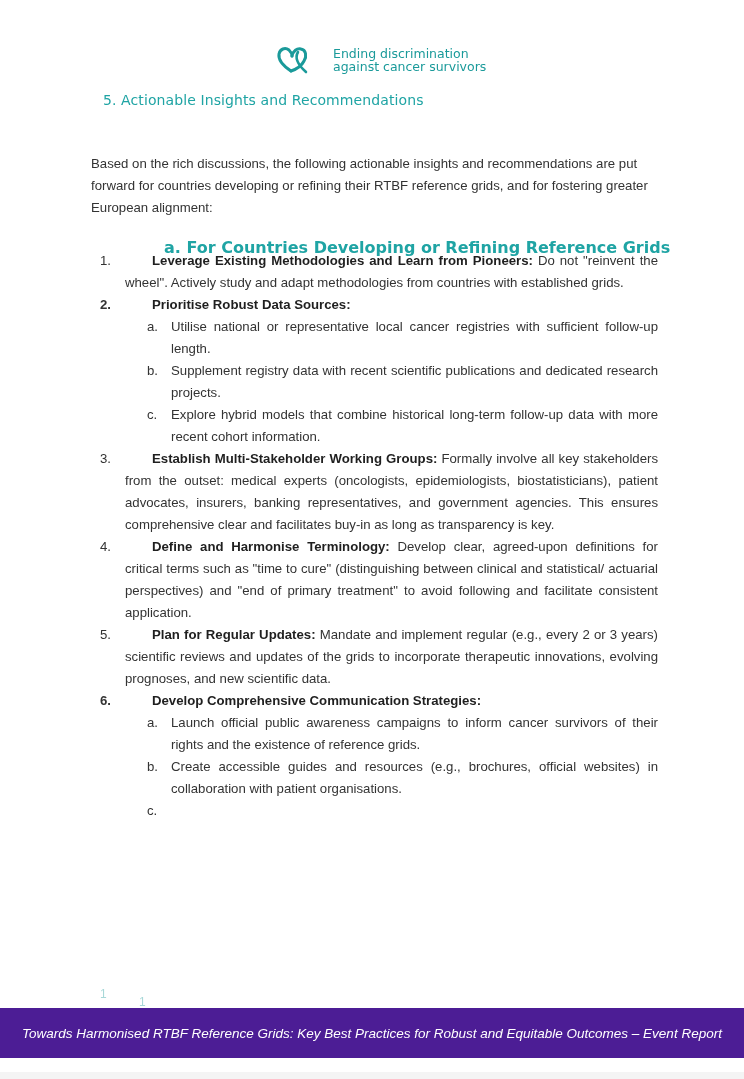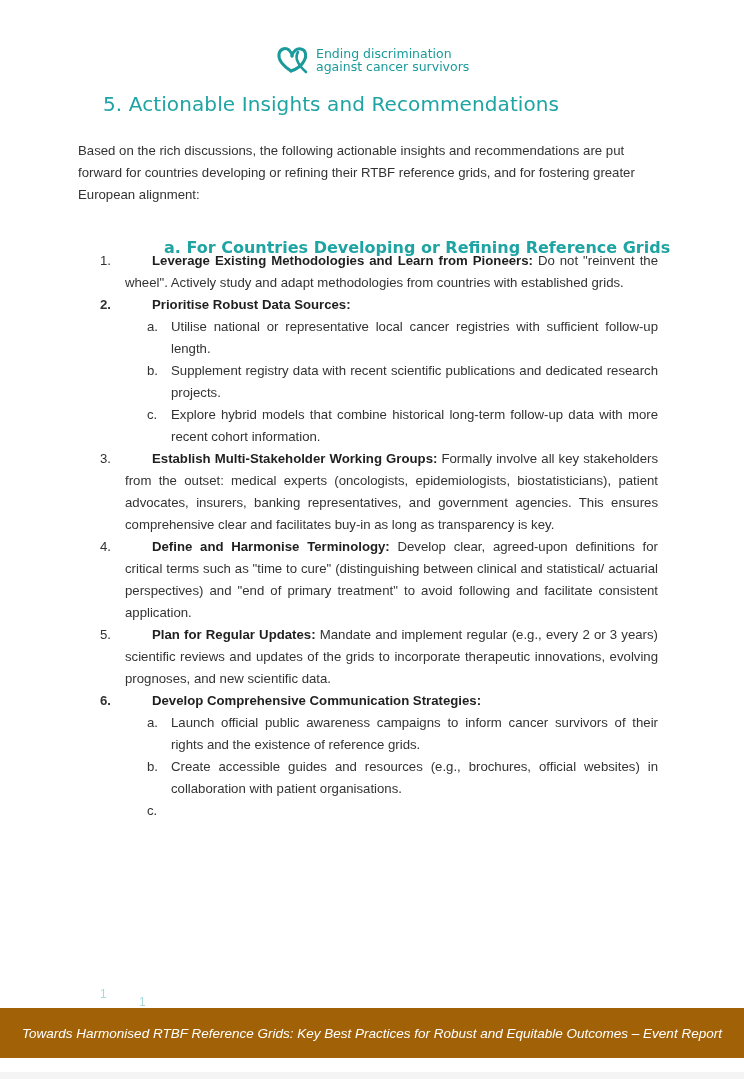--- a/index.html
+++ b/index.html
@@ -4,35 +4,35 @@
   <style>
     html, body { margin: 0; padding: 0; }
     body {
       width: 744px; height: 1079px; position: relative; overflow: hidden;
       background: #ffffff;
       font-family: "Liberation Sans", "DejaVu Sans", sans-serif;
       color: #2b2b2b;
     }
     .logo {
       position: absolute; left: 276px; top: 44px;
-      display: flex; align-items: center;
+      display: flex; align-items: center; gap: 17px;
     }
     .logo svg { width: 38px; height: 32px; display: block; }
     .logo-text {
       margin-left: 2px; color: #1a9a9a; font-size: 12.5px; line-height: 13px;
       font-family: "DejaVu Sans", sans-serif;
     }
     .h1 {
       position: absolute; left: 103px; top: 92px;
-      font-size: 20px; color: #1fa4a4; font-weight: normal; margin: 0;
+      font-size: 14px; color: #1fa4a4; font-weight: normal; margin: 0;
       font-family: "DejaVu Sans", sans-serif; letter-spacing: 0.1px;
     }
     .intro {
       position: absolute; left: 78px; top: 140px; width: 582px;
-      font-size: 13.2px; line-height: 22px; color: #333; margin: 0;
+      font-size: 13.2px; line-height: 22px; color: #333; margin: 13px;
     }
     .h2 {
       position: absolute; left: 148px; top: 222px;
       font-size: 16px; color: #1fa4a4; font-weight: bold; margin: 16px;
       font-family: "DejaVu Sans", sans-serif;
     }
     .list {
       position: absolute; left: 125px; top: 250px; width: 533px;
       font-size: 13.2px; line-height: 22px; color: #333;
     }
@@ -42,21 +42,21 @@
     }
     .num.bold { font-weight: bold; }
     .item b { color: #1f1f1f; padding-left: 27px; }
     .sub { position: relative; margin-left: 46px; text-align: justify; }
     .sub .letter { position: absolute; left: -24px; top: 0; }
     .pagenum {
       position: absolute; color: #a8d8d8; font-size: 12px;
     }
     .footer {
       position: absolute; left: 0; top: 1008px; width: 744px; height: 50px;
-      background: #a16207; color: #ffffff;
+      background: #4c1d95; color: #ffffff;
       display: flex; align-items: center; justify-content: center;
       font-style: italic; font-size: 13.5px;
     }
     .bottom-strip {
       position: absolute; left: 0; top: 1058px; width: 744px; height: 21px;
       background: #ffffff;
     }
     .bottom-strip2 {
       position: absolute; left: 0; top: 1072px; width: 744px; height: 7px;
       background: #f4f4f4;

